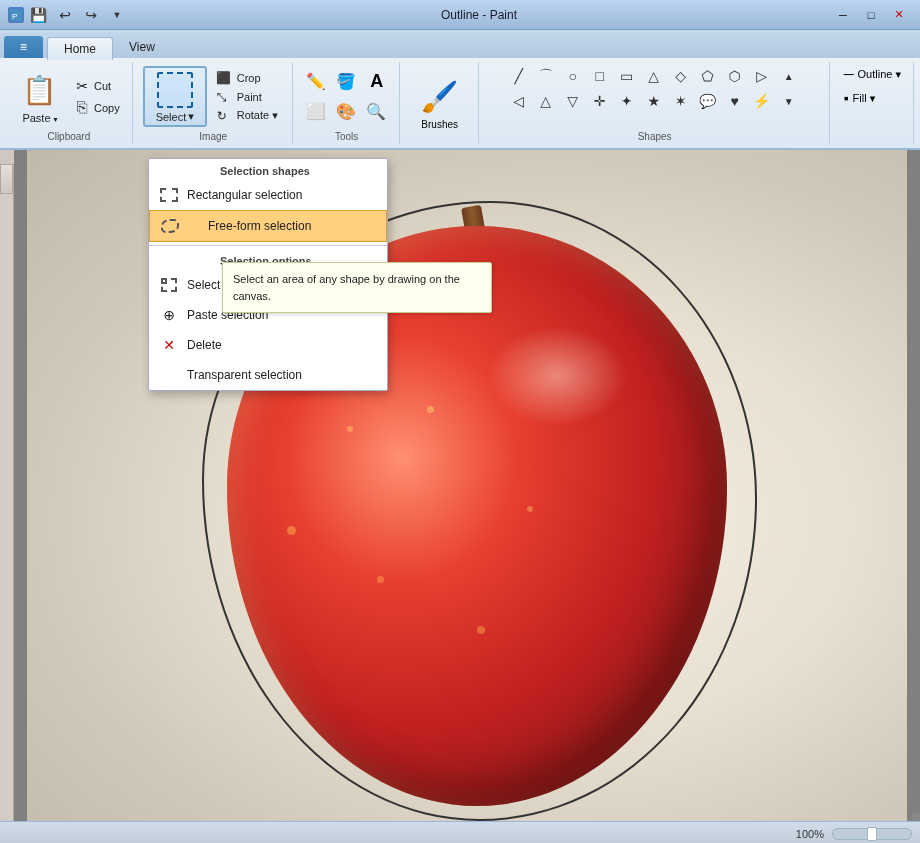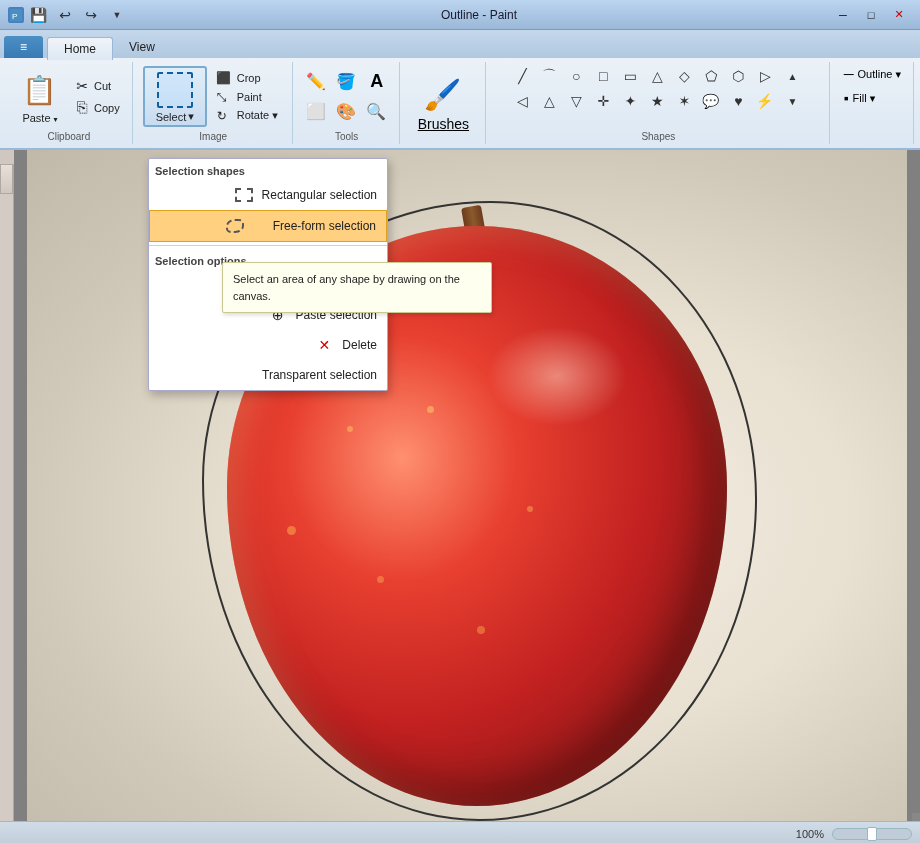--- a/index.html
+++ b/index.html
@@ -116,34 +116,34 @@
       top: 158px;
       left: 148px;
       width: 240px;
       background: white;
       border: 1px solid #aac;
       box-shadow: 2px 4px 10px rgba(0,0,0,0.25);
       z-index: 100;
       border-radius: 2px;
     }
     .menu-section-header {
-      padding: 6px 6px 3px;
+      padding: 6px 23px 3px;
       font-size: 11px;
       color: #444;
       font-weight: bold;
+      margin-left: 48px;
     }
     .menu-item {
       display: flex;
       align-items: center;
       gap: 8px;
       padding: 5px 10px;
       cursor: pointer;
       font-size: 12px;
       color: #222;
-      justify-content: flex-end;
     }
     .menu-item.highlighted { background: #ffd080; border: 1px solid #e0a020; gap: 28px; }
     .menu-item-icon { width: 20px; height: 20px; display: flex; align-items: center; justify-content: center; }
     .menu-separator { height: 1px; background: #d0d0d0; margin: 3px 0; }
 
     
     .tooltip {
       position: absolute;
       top: 262px;
       left: 222px;
@@ -275,21 +275,21 @@
           </div>
         </div>
       </div>
       <div class="ribbon-group-label">Tools</div>
     </div>
 
     <div class="ribbon-group">
       <div class="ribbon-group-items">
         <div class="brushes-btn">
           <div class="brush-icon">🖌️</div>
-          <div style="font-size:14px;text-decoration:underline;">Brushes</div>
+          <div style="font-size:10px;">Brushes</div>
         </div>
       </div>
       <div class="ribbon-group-label"></div>
     </div>
 
     <div class="ribbon-group" style="flex:1;">
       <div class="ribbon-group-items" style="flex-direction:column;align-items:flex-start;">
         <div class="shapes-grid">
           <div class="shape-btn">╱</div>
           <div class="shape-btn">⌒</div>

